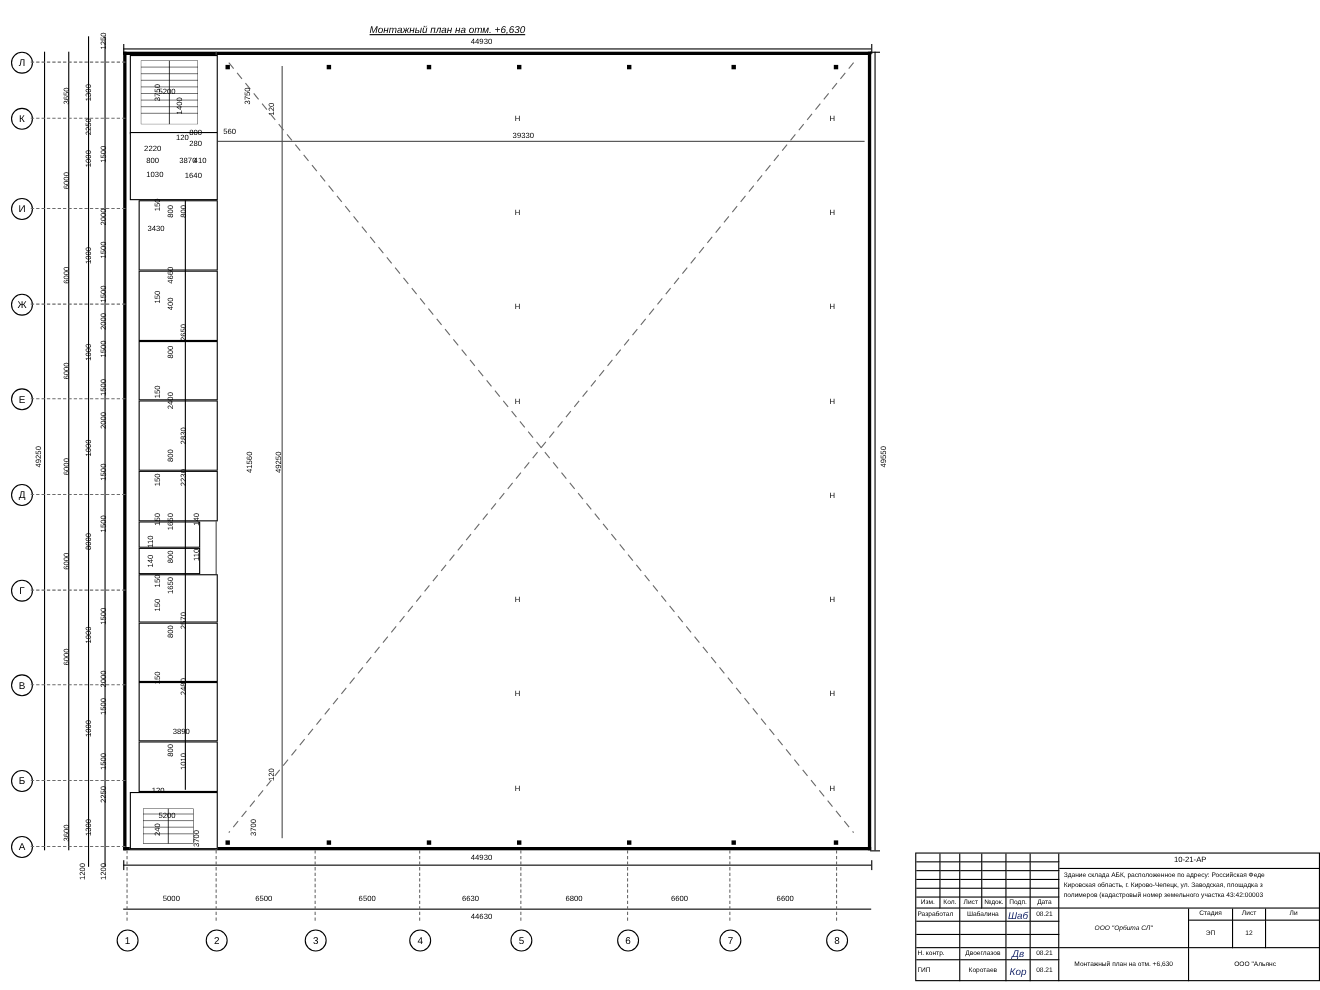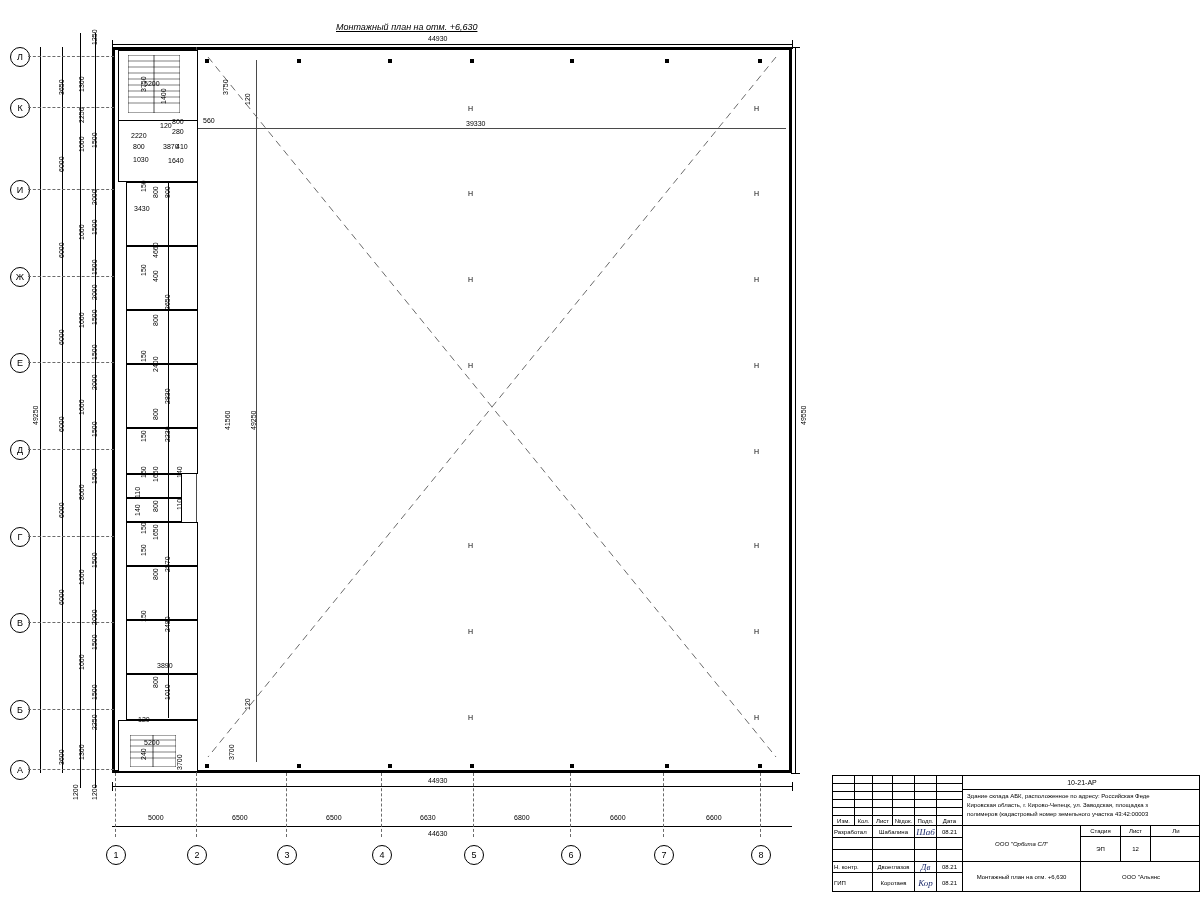--- a/index.html
+++ b/index.html
@@ -24,21 +24,21 @@
   .wall{position:absolute;background:#000;}
   .room{position:absolute;border:1px solid #000;background:#fff;}
   .colmark{position:absolute;font-size:7px;}
 
   
   #stamp{position:absolute;left:832px;top:775px;width:368px;height:117px;border:1px solid #000;box-sizing:border-box;font-size:6px;}
   #stamp .cell{position:absolute;box-sizing:border-box;border-right:1px solid #000;border-bottom:1px solid #000;
                display:flex;align-items:center;justify-content:center;text-align:center;overflow:hidden;padding:0 1px;}
   #stamp .nbb{border-bottom:none;}
   #stamp .left{justify-content:flex-start;}
-  .sig{font-family:Liberation Serif, serif;font-style:italic;font-size:9px;color:#1b2a6b;}
+  .sig{font-family:Liberation Sans, sans-serif;font-style:italic;font-size:9px;color:#1b2a6b;}
 </style>
 </head>
 <body>
 
 <div id="sheet">
 
   <div class="title-plan" style="left:336px;top:22px;">Монтажный план на отм. +6,630</div>
 
   <div class="t" style="left:428px;top:35px;">44930</div>
   <div class="ln hl" style="left:112px;top:44px;width:680px;"></div>

